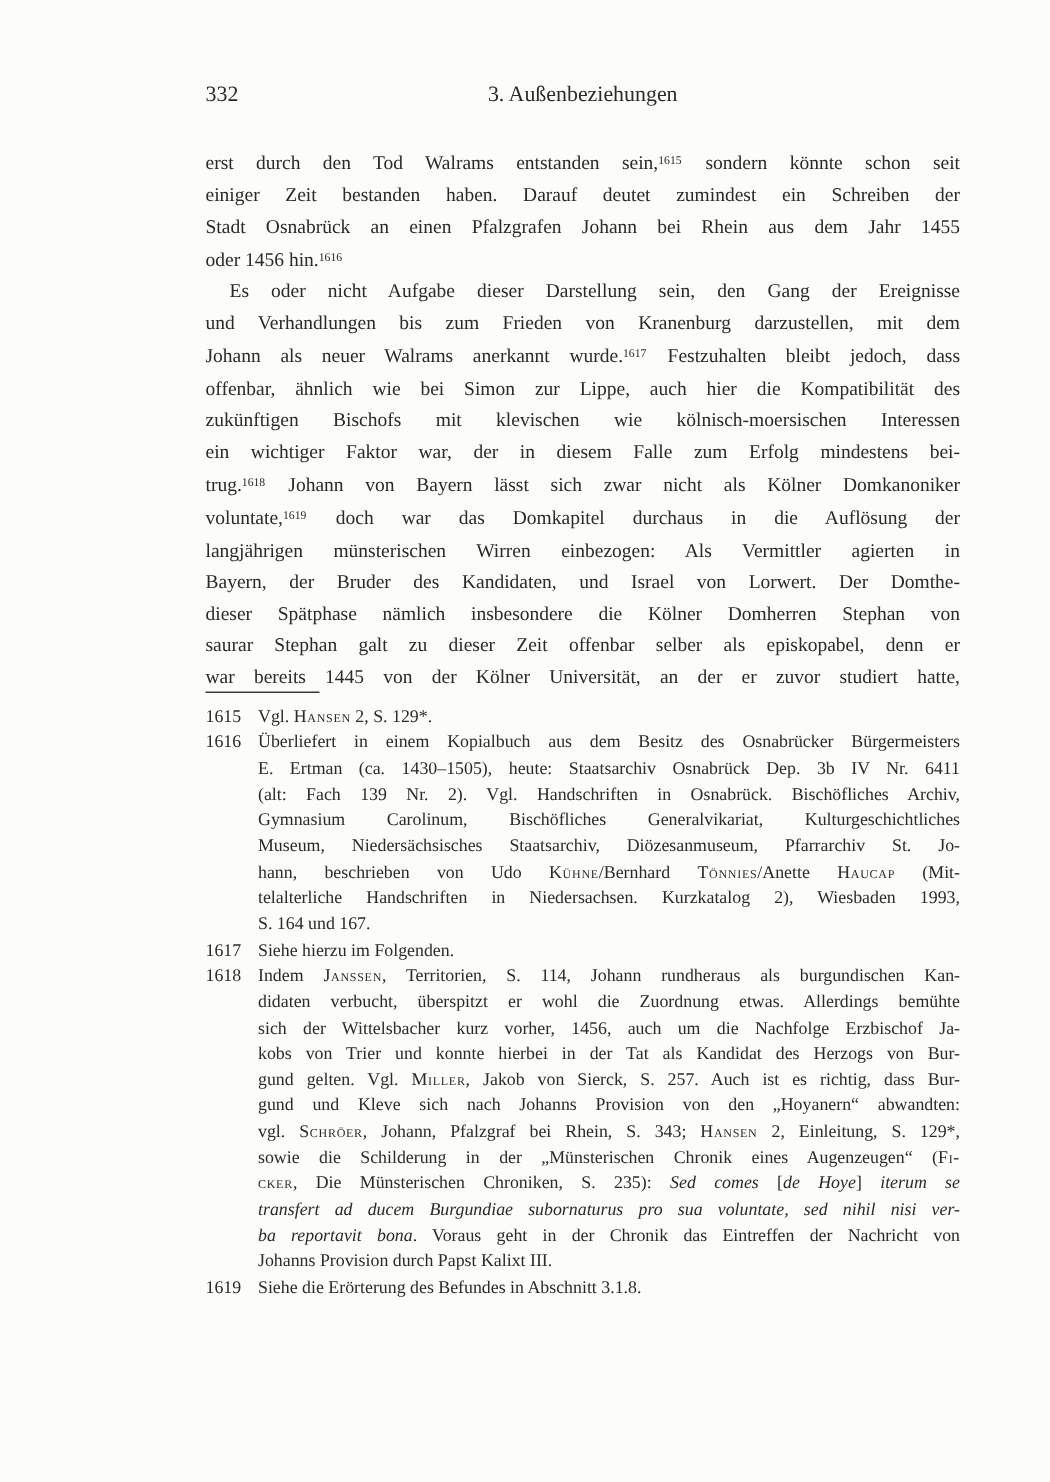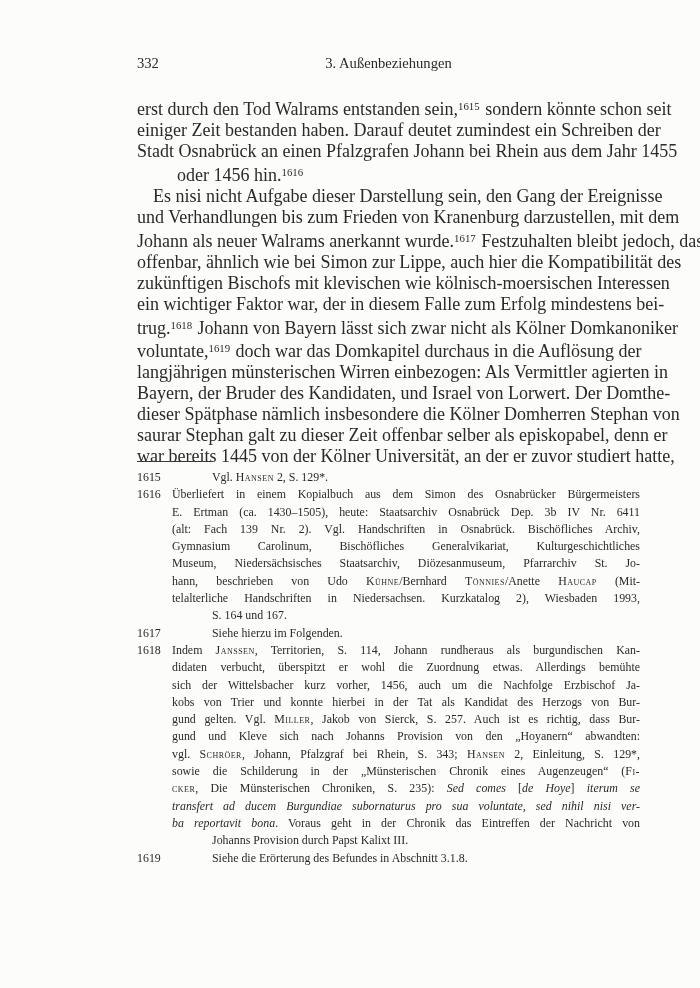--- a/index.html
+++ b/index.html
@@ -20,27 +20,27 @@
   
   .running-header{
     position:absolute;top:55px;left:137px;width:503px;height:20px;
     font-size:14.6px;text-align:center;
   }
   .page-num{position:absolute;left:0;top:0;text-align:left;}
 
   
   .body-block{
     position:absolute;top:96px;left:137px;width:503px;
-    font-size:18px;line-height:21px;
+    font-size:13px;line-height:21px;
   }
   .line{
     text-align:justify;text-align-last:justify;
     white-space:nowrap;
   }
-  .line.last{text-align-last:left;margin-left:40px;}
+  .line.last{text-align-last:left;}
   .para.indent .line:first-child{text-indent:16px;}
 
   .sup{
     font-size:0.60em;
     vertical-align:0.45em;
     letter-spacing:0;
     padding-right:1px;
   }
   .sc{font-variant:small-caps;letter-spacing:0.04em;}
   .it{font-style:italic;}
@@ -71,21 +71,21 @@
   </div>
 
   <div class="body-block">
       <div class="para">
         <div class="line"><span class="">erst durch den Tod Walrams entstanden sein,</span><span class="sup">1615</span><span class=""> sondern könnte schon seit</span></div>
         <div class="line"><span class="">einiger Zeit bestanden haben. Darauf deutet zumindest ein Schreiben der</span></div>
         <div class="line"><span class="">Stadt Osnabrück an einen Pfalzgrafen Johann bei Rhein aus dem Jahr 1455</span></div>
         <div class="line last"><span class="">oder 1456 hin.</span><span class="sup">1616</span></div>
       </div>
       <div class="para indent">
-        <div class="line"><span class="">Es nisi nicht Aufgabe dieser Darstellung sein, den Gang der Ereignisse</span></div>
+        <div class="line"><span class="">Es oder nicht Aufgabe dieser Darstellung sein, den Gang der Ereignisse</span></div>
         <div class="line"><span class="">und Verhandlungen bis zum Frieden von Kranenburg darzustellen, mit dem</span></div>
         <div class="line"><span class="">Johann als neuer Walrams anerkannt wurde.</span><span class="sup">1617</span><span class=""> Festzuhalten bleibt jedoch, dass</span></div>
         <div class="line"><span class="">offenbar, ähnlich wie bei Simon zur Lippe, auch hier die Kompatibilität des</span></div>
         <div class="line"><span class="">zukünftigen Bischofs mit klevischen wie kölnisch-moersischen Interessen</span></div>
         <div class="line"><span class="">ein wichtiger Faktor war, der in diesem Falle zum Erfolg mindestens bei-</span></div>
         <div class="line"><span class="">trug.</span><span class="sup">1618</span><span class=""> Johann von Bayern lässt sich zwar nicht als Kölner Domkanoniker</span></div>
         <div class="line"><span class="">voluntate,</span><span class="sup">1619</span><span class=""> doch war das Domkapitel durchaus in die Auflösung der</span></div>
         <div class="line"><span class="">langjährigen münsterischen Wirren einbezogen: Als Vermittler agierten in</span></div>
         <div class="line"><span class="">Bayern, der Bruder des Kandidaten, und Israel von Lorwert. Der Domthe-</span></div>
         <div class="line"><span class="">dieser Spätphase nämlich insbesondere die Kölner Domherren Stephan von</span></div>
@@ -99,21 +99,21 @@
   <div class="footnotes">
       <div class="footnote">
         <span class="fn-num">1615</span>
         <div class="fn-body">
           <div class="line last"><span class="">Vgl. </span><span class="sc">Hansen</span><span class=""> 2, S. 129*.</span></div>
         </div>
       </div>
       <div class="footnote">
         <span class="fn-num">1616</span>
         <div class="fn-body">
-          <div class="line"><span class="">Überliefert in einem Kopialbuch aus dem Simon des Osnabrücker Bürgermeisters</span></div>
+          <div class="line"><span class="">Überliefert in einem Kopialbuch aus dem Besitz des Osnabrücker Bürgermeisters</span></div>
           <div class="line"><span class="">E. Ertman (ca. 1430–1505), heute: Staatsarchiv Osnabrück Dep. 3b IV Nr. 6411</span></div>
           <div class="line"><span class="">(alt: Fach 139 Nr. 2). Vgl. Handschriften in Osnabrück. Bischöfliches Archiv,</span></div>
           <div class="line"><span class="">Gymnasium Carolinum, Bischöfliches Generalvikariat, Kulturgeschichtliches</span></div>
           <div class="line"><span class="">Museum, Niedersächsisches Staatsarchiv, Diözesanmuseum, Pfarrarchiv St. Jo-</span></div>
           <div class="line"><span class="">hann, beschrieben von Udo </span><span class="sc">Kühne</span><span class="">/Bernhard </span><span class="sc">Tönnies</span><span class="">/Anette </span><span class="sc">Haucap</span><span class=""> (Mit-</span></div>
           <div class="line"><span class="">telalterliche Handschriften in Niedersachsen. Kurzkatalog 2), Wiesbaden 1993,</span></div>
           <div class="line last"><span class="">S. 164 und 167.</span></div>
         </div>
       </div>
       <div class="footnote">

